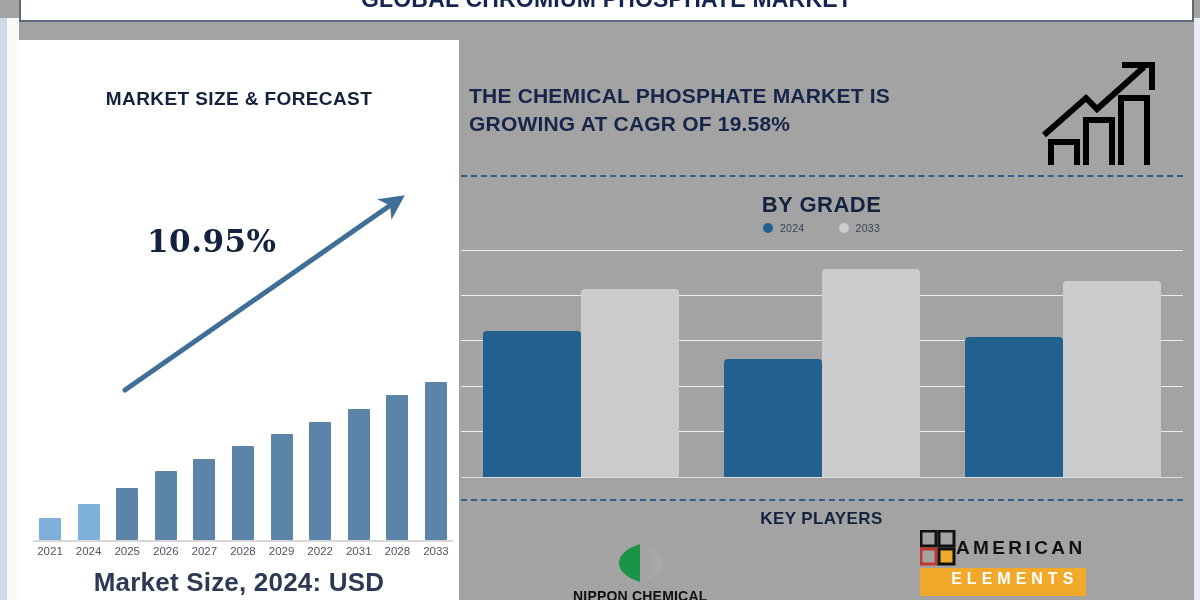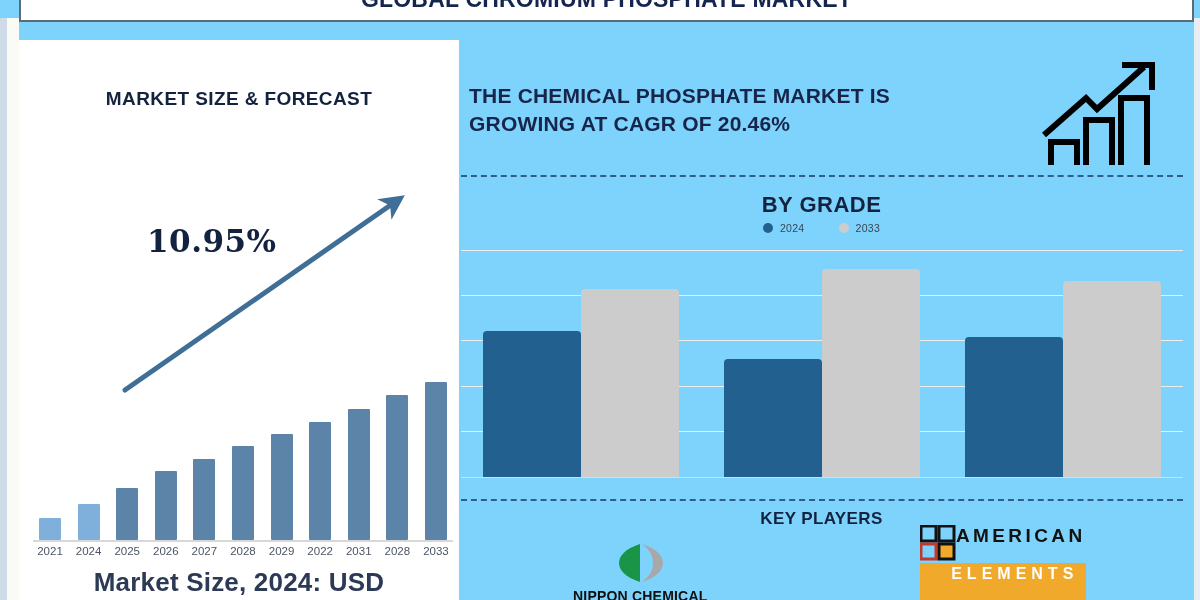--- a/index.html
+++ b/index.html
@@ -6,21 +6,21 @@
   html, body { width: 1200px; height: 600px; overflow: hidden; }
   body {
     font-family: "Liberation Sans", sans-serif;
     background: #ffffff;
     position: relative;
   }
   #root {
     position: relative;
     width: 1200px;
     height: 600px;
-    background: #7dd3fc;
+    background: #a3a3a3;
     overflow: hidden;
   }
 
   
   .edge-left {
     position: absolute; left: 0; top: 18px; width: 7px; height: 582px;
     background: #cfdce8;
   }
   .edge-left-inner {
     position: absolute; left: 7px; top: 18px; width: 12px; height: 582px;
@@ -169,27 +169,27 @@
     position: absolute; left: 0; top: 518px; width: 725px; height: 82px;
     display: flex; align-items: flex-start;
   }
   .player { flex: 1; display: flex; flex-direction: column; align-items: center; }
   .player-logo { height: 46px; display: flex; align-items: center; justify-content: center; }
   .player-name {
     font-size: 14px; font-weight: 700; color: #101010; letter-spacing: .2px;
     margin-top: 2px; white-space: nowrap;
   }
   .ae-wrap { display: flex; flex-direction: column; align-items: flex-start; }
-  .ae-top { display: flex; }
+  .ae-top { display: flex; align-items: center; }
   .ae-word {
     font-size: 19px; font-weight: 700; letter-spacing: 3.4px; color: #111111;
     font-family: "Liberation Sans", sans-serif;
   }
   .ae-bar {
-    background: #f0a92b; width: 100%; margin-top: 2px; padding: 2px 6px 18px 30px;
+    background: #f0a92b; width: 100%; margin-top: 2px; padding: 2px 6px 8px 30px;
     text-align: center;
   }
   .ae-bar span {
     font-size: 16px; font-weight: 700; letter-spacing: 5px; color: #ffffff;
   }
 </style>
 </head>
 <body>
 
 <div id="root">
@@ -273,21 +273,21 @@
     <div class="market-size">
       <div>Market Size, 2024: USD</div>
       <div>142.86 Million</div>
     </div>
   </div>
 
   <div class="right-panel">
 
     <div class="rp-head">
       <div>THE CHEMICAL PHOSPHATE MARKET IS</div>
-      <div>GROWING AT CAGR OF 20.46%</div>
+      <div>GROWING AT CAGR OF 19.58%</div>
     </div>
 
     <svg class="growth-icon" viewBox="0 0 135 115">
       <g fill="none" stroke="#000000" stroke-width="6" stroke-linejoin="miter">
         <path d="M17 108 L17 85 L43 85 L43 108"></path>
         <path d="M52 108 L52 63 L78 63 L78 108"></path>
         <path d="M87 108 L87 41 L113 41 L113 108"></path>
       </g>
       <path d="M10 78 L52 41 L63 52 L110 10" fill="none" stroke="#000000" stroke-width="6" stroke-linejoin="miter"></path>
       <path d="M88 8 L118 8 L118 33" fill="none" stroke="#000000" stroke-width="6"></path>

